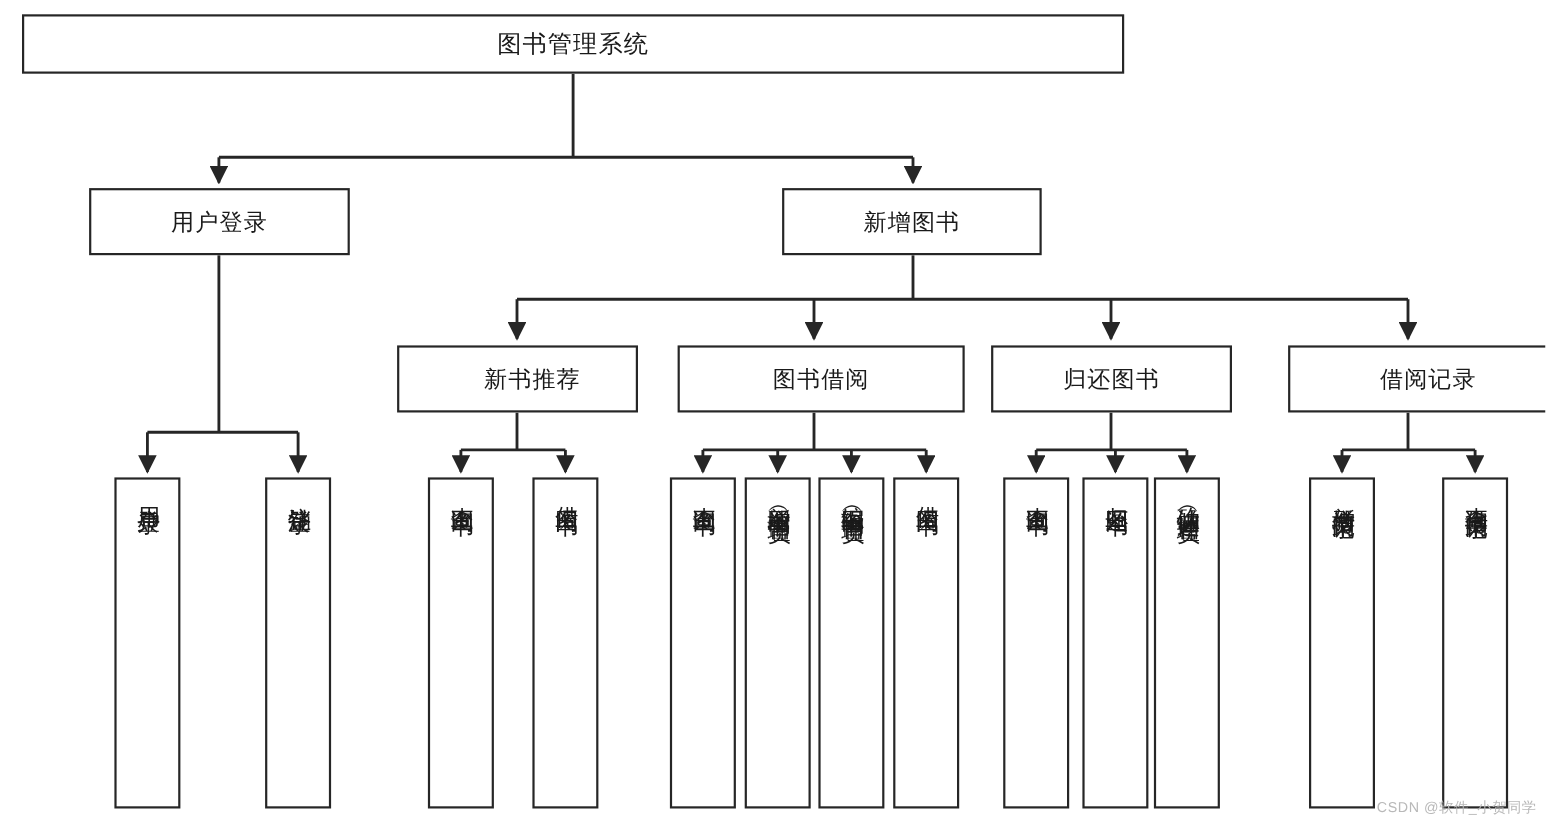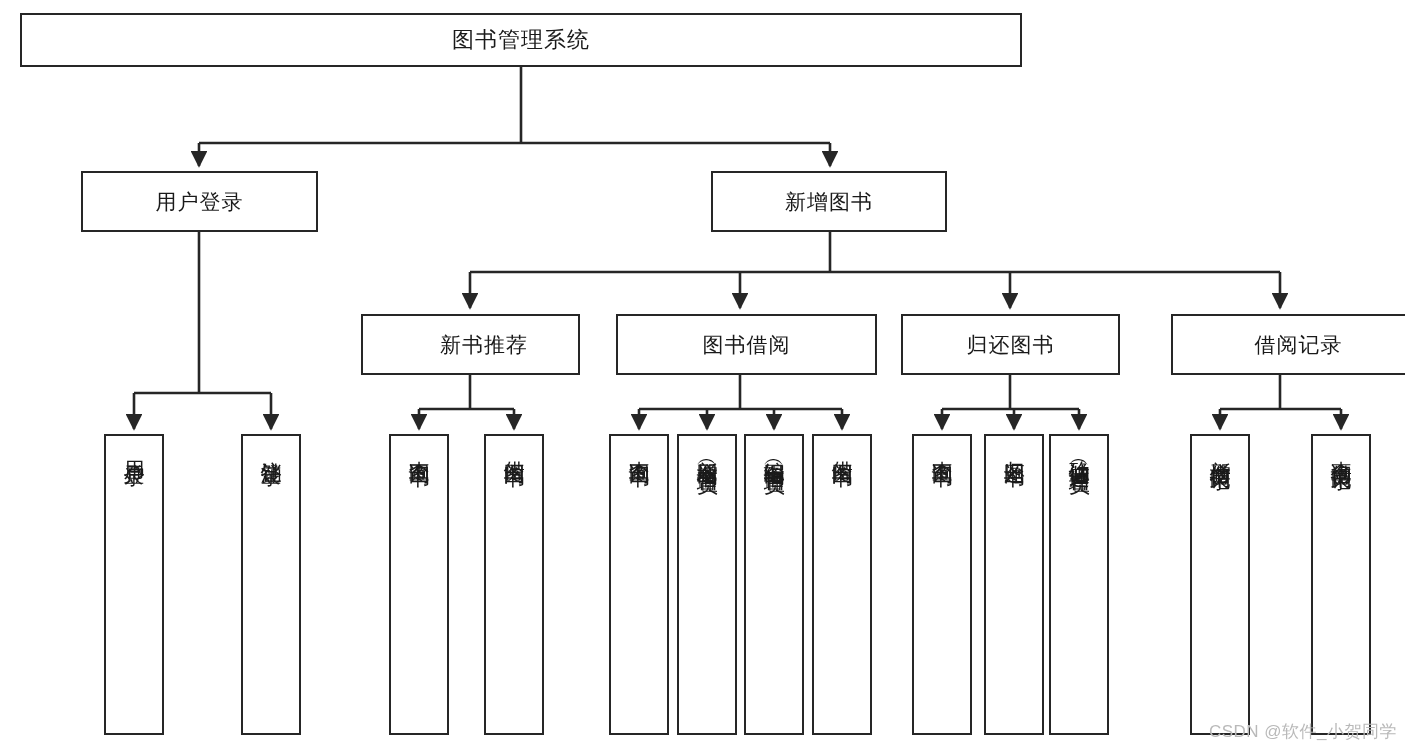--- a/index.html
+++ b/index.html
@@ -54,21 +54,21 @@
     letter-spacing: 2px;
     white-space: nowrap;
   }
   .node .label {
     white-space: nowrap;
   }
   .watermark {
     position: absolute;
     right: 8px;
     bottom: 4px;
-    font-size: 17px;
+    font-size: 13px;
     color: #b9b9b9;
     letter-spacing: 0.5px;
     white-space: nowrap;
   }
 </style>
 </head>
 <body>
 
 <div id="canvas">
 

